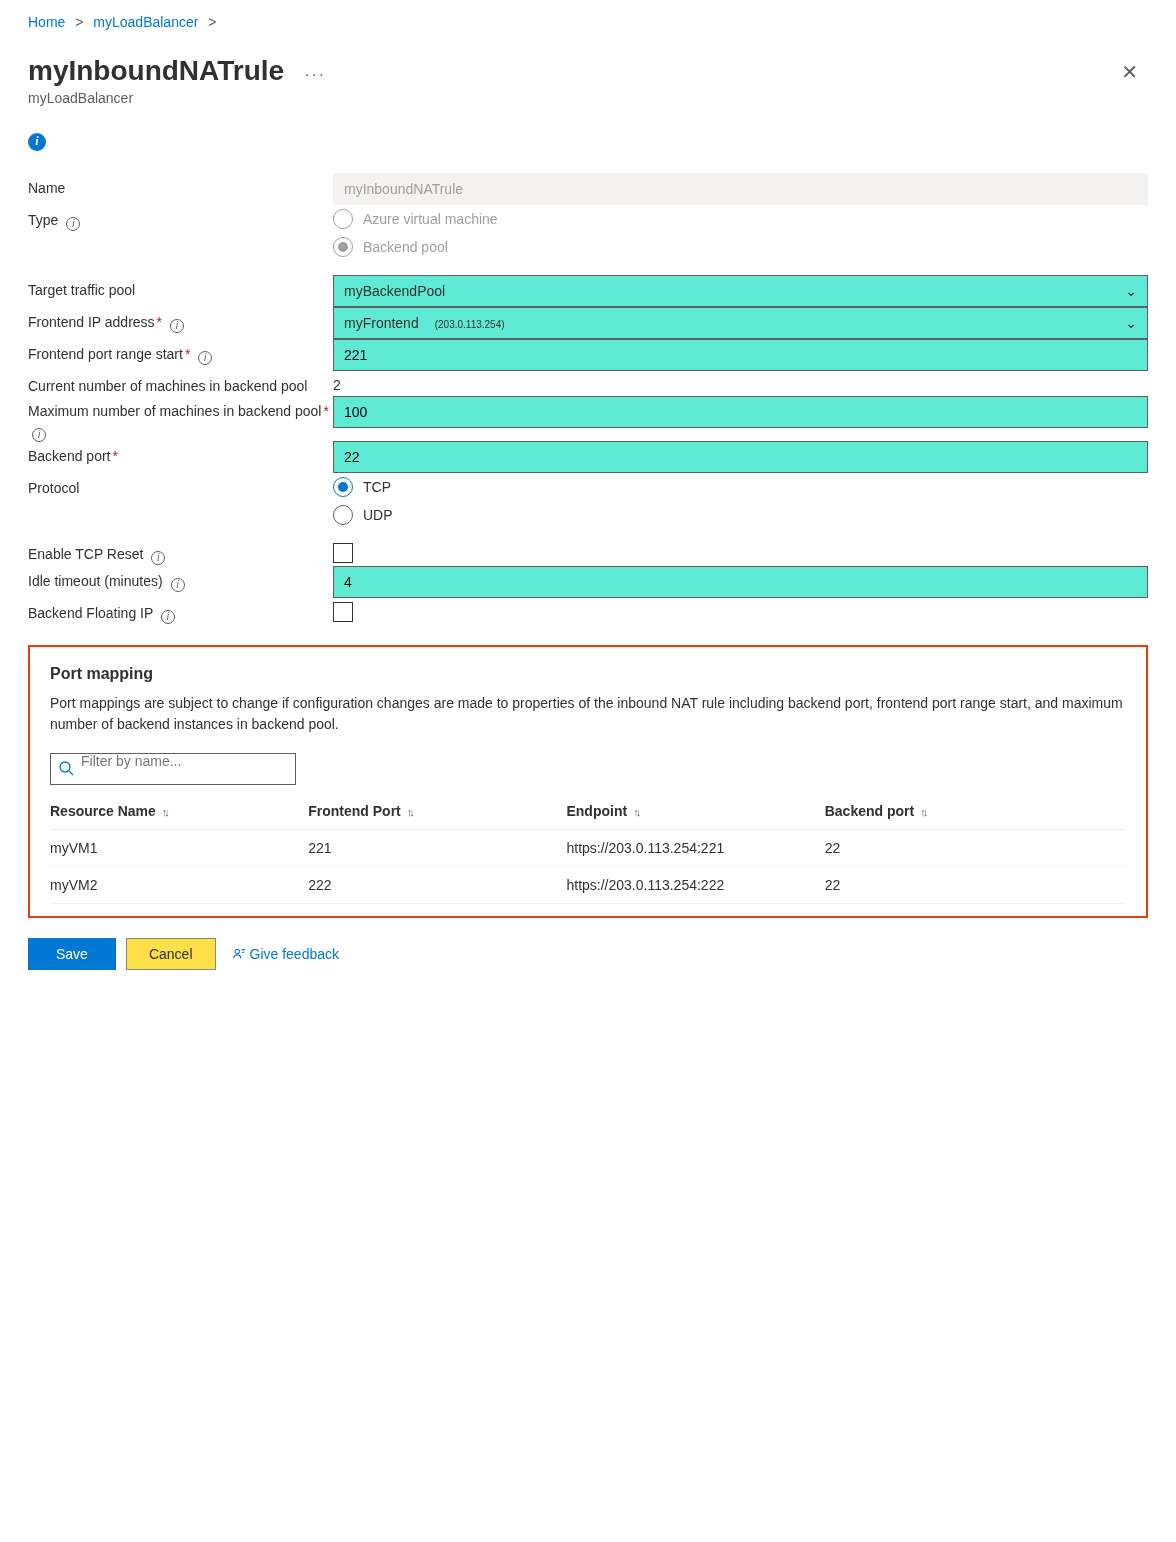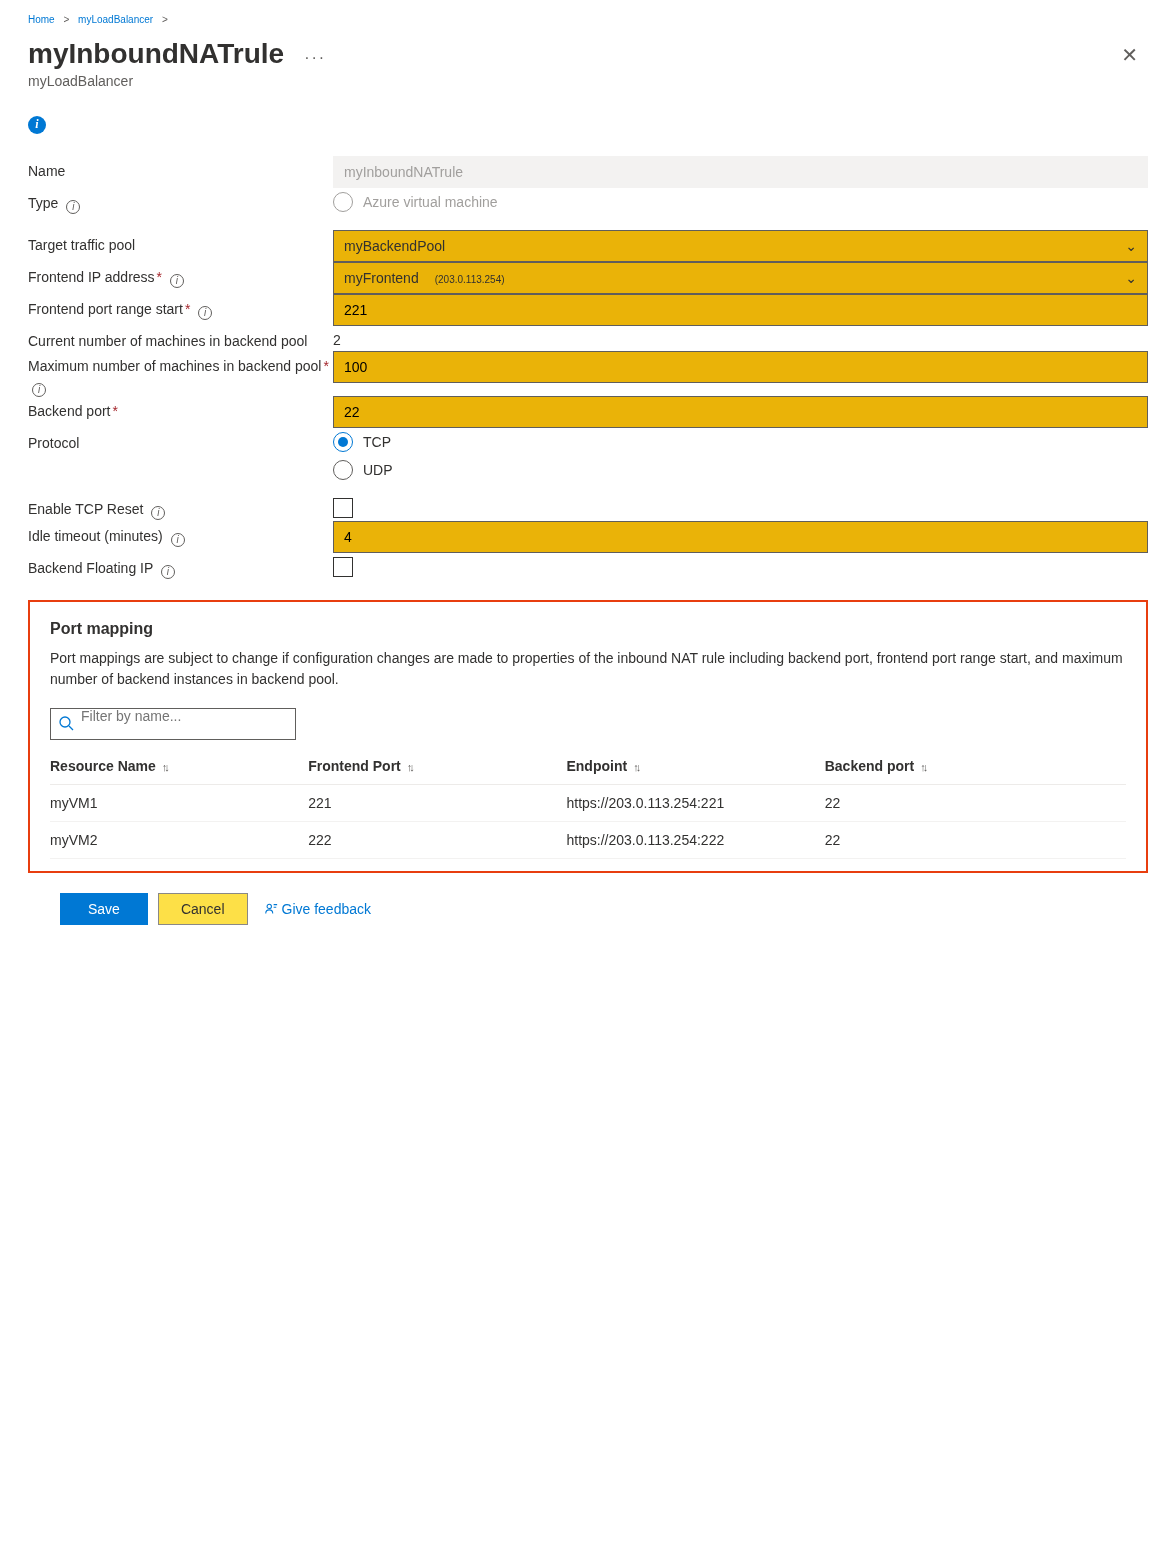--- a/index.html
+++ b/index.html
@@ -4,40 +4,40 @@
   <style>
     * { box-sizing: border-box; margin: 0; padding: 0; }
     body {
       font-family: "Segoe UI", -apple-system, sans-serif;
       font-size: 13px;
       color: #323130;
       background: #fff;
       padding: 14px 28px 20px 28px;
       width: 1176px;
     }
-    .breadcrumb { font-size: 10px; color: #605e5c; margin-bottom: 12px; }
+    .breadcrumb { font-size: 14px; color: #605e5c; margin-bottom: 24px; }
     .breadcrumb a { color: #0078d4; text-decoration: none; }
     .breadcrumb .sep { color: #605e5c; margin: 0 6px; }
     .header-row { display: flex; align-items: flex-start; justify-content: space-between; }
     .title-block { display: flex; flex-direction: column; }
     .title-line { display: flex; align-items: center; gap: 20px; }
     h1 { font-size: 28px; font-weight: 600; line-height: 1.2; }
     .more-dots { color: #605e5c; font-size: 16px; letter-spacing: 2px; cursor: pointer; position: relative; top: 4px; }
     .subtitle { font-size: 14px; color: #605e5c; margin-top: 2px; }
     .close-x { font-size: 20px; font-weight: 300; color: #605e5c; cursor: pointer; padding: 6px 10px; }
     .info-banner { display: flex; gap: 10px; margin-top: 26px; margin-bottom: 22px; align-items: flex-start; padding-right: 100px; }
     .info-icon { flex-shrink: 0; width: 18px; height: 18px; border-radius: 50%; background: #0078d4; color: #fff; display: inline-flex; align-items: center; justify-content: center; font-weight: 700; font-size: 12px; font-style: italic; font-family: Georgia, serif; margin-top: 1px;}
     .info-text { font-size: 14px; line-height: 1.5; color: #323130; }
     .form-row { display: flex; align-items: flex-start; }
     .form-label { width: 305px; flex-shrink: 0; font-size: 14px; color: #323130; padding-top: 6px; line-height: 1.4; }
     .form-label .req { color: #a4262c; margin-left: 2px; }
     .form-label .hint-icon, .inline-hint { display:inline-flex; width:14px;height:14px;border:1px solid #605e5c;border-radius:50%;font-size:10px;font-style:italic;align-items:center;justify-content:center;color:#605e5c;margin-left:4px;position:relative;top:2px;}
     .form-control { flex: 1; }
     input.text-input, .select-box, input.text-input-disabled {
-      width: 100%; height: 32px; border: 1px solid #605e5c; padding: 0 10px; font-size: 14px; font-family: inherit; background: #eab308;
+      width: 100%; height: 32px; border: 1px solid #605e5c; padding: 0 10px; font-size: 14px; font-family: inherit; background: #5eead4;
     }
     input.text-input-disabled { background: #f3f2f1; border-color: #f3f2f1; color: #a19f9d; }
     .select-box { display: flex; align-items: center; justify-content: space-between; cursor: pointer; }
     .select-box .chev { font-size: 14px; color: #323130; }
     .select-text { display:flex; gap:16px; align-items:baseline; }
     .select-sec { font-size: 10px; }
     .radio-line { display: flex; align-items: center; gap: 10px; height: 28px; font-size: 14px; }
     .radio-outer { width: 20px; height: 20px; border-radius: 50%; border: 1px solid #605e5c; display:inline-flex; align-items:center; justify-content:center; }
     .radio-outer.disabled { border-color: #a19f9d; }
     .radio-outer.checked { border-color: #0078d4; }
@@ -50,21 +50,21 @@
     .section-title { font-size: 16px; font-weight: 600; margin-bottom: 10px; }
     .section-sub { font-size: 14px; line-height: 1.5; margin-bottom: 18px; }
     .filter-wrap { position: relative; width: 246px; margin-bottom: 10px; }
     .filter-wrap input { width: 100%; height: 32px; border: 1px solid #605e5c; padding: 0 10px 16px 30px; font-size: 14px; font-family: inherit; }
     .filter-wrap .search-ic { position:absolute; left:8px; top:7px; color:#0078d4; }
     table.port-map { width: 100%; border-collapse: collapse; font-size: 14px; }
     table.port-map th { text-align: left; font-weight: 600; padding: 8px 8px 10px 0; border-bottom: 1px solid #edebe9;}
     table.port-map td { padding: 10px 8px 10px 0; border-bottom: 1px solid #f3f2f1; }
     .sort-ic { font-size: 11px; color: #605e5c; margin-left: 6px; letter-spacing: -3px; }
     .footer { display: flex; align-items: center; gap: 10px; margin-top: 20px; }
-    .btn-primary { background: #0078d4; color: #fff; border: none; height: 32px; padding: 0 28px; font-size: 14px; cursor: pointer; margin-left: 32px; }
+    .btn-primary { background: #0078d4; color: #fff; border: none; height: 32px; padding: 0 28px; font-size: 14px; cursor: pointer; }
     .btn-secondary { background: #fde047; color: #323130; border: 1px solid #8a8886; height: 32px; padding: 0 22px; font-size: 14px; cursor: pointer; }
     .feedback { color: #0078d4; font-size: 14px; display:inline-flex; align-items:center; gap:4px; cursor:pointer; margin-left:6px;}
     .col-resource { width: 24%; }
     .col-fport { width: 24%; }
     .col-endpoint { width: 24%; }
     .col-bport { width: 28%; }
   </style>
 </head>
 <body>
 
@@ -99,20 +99,26 @@
 
 <div class="form-row">
   <div class="form-label">
     <span>Type</span>
     <span class="hint-icon">i</span>
   </div>
   <div class="form-control">
     <div class="radio-line">
       <span class="radio-outer disabled"></span>
       <span class="radio-label disabled">Azure virtual machine</span>
+    </div>
+    <div class="radio-line">
+      <span class="radio-outer disabled">
+          <span class="radio-inner-on disabled"></span>
+        </span>
+      <span class="radio-label disabled">Backend pool</span>
     </div>
   </div>
 </div>
 
 <div style="height:14px"></div>
 
 <div class="form-row">
   <div class="form-label">Target traffic pool</div>
   <div class="form-control">
     <div class="select-box">

